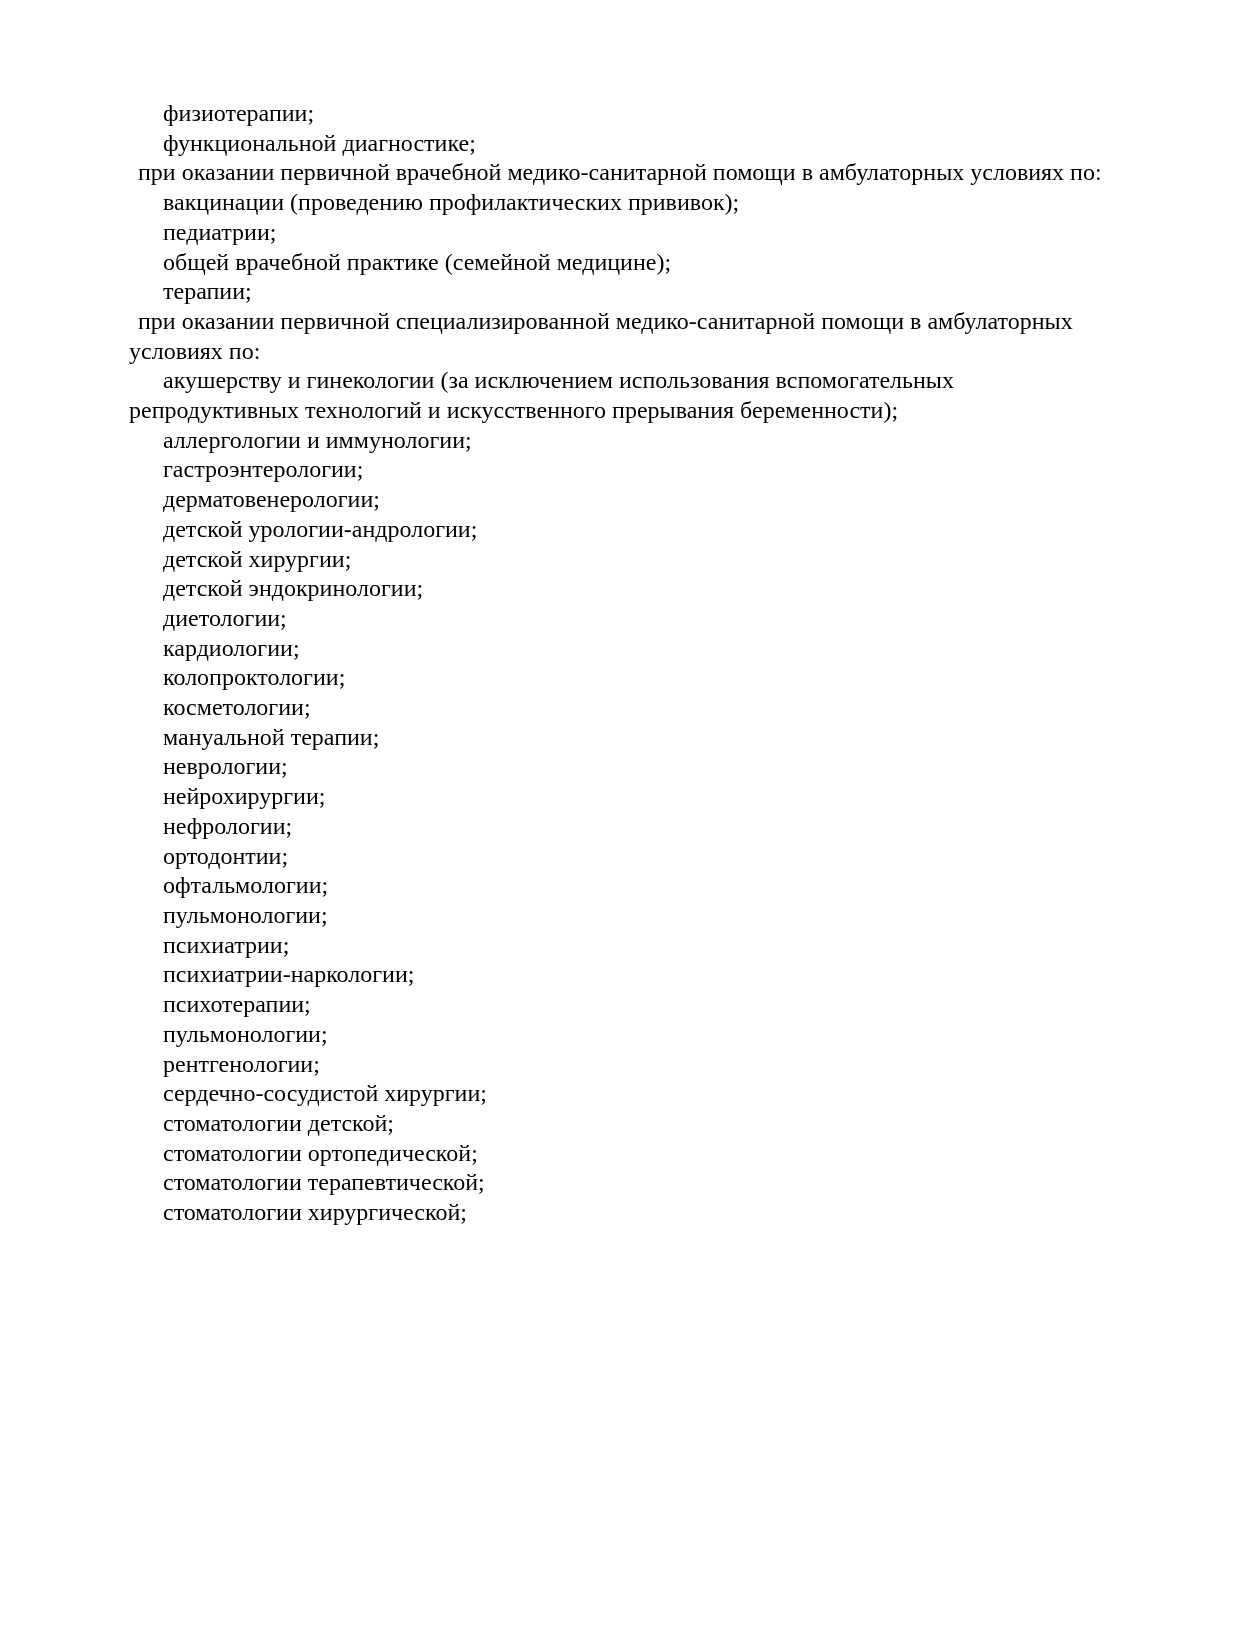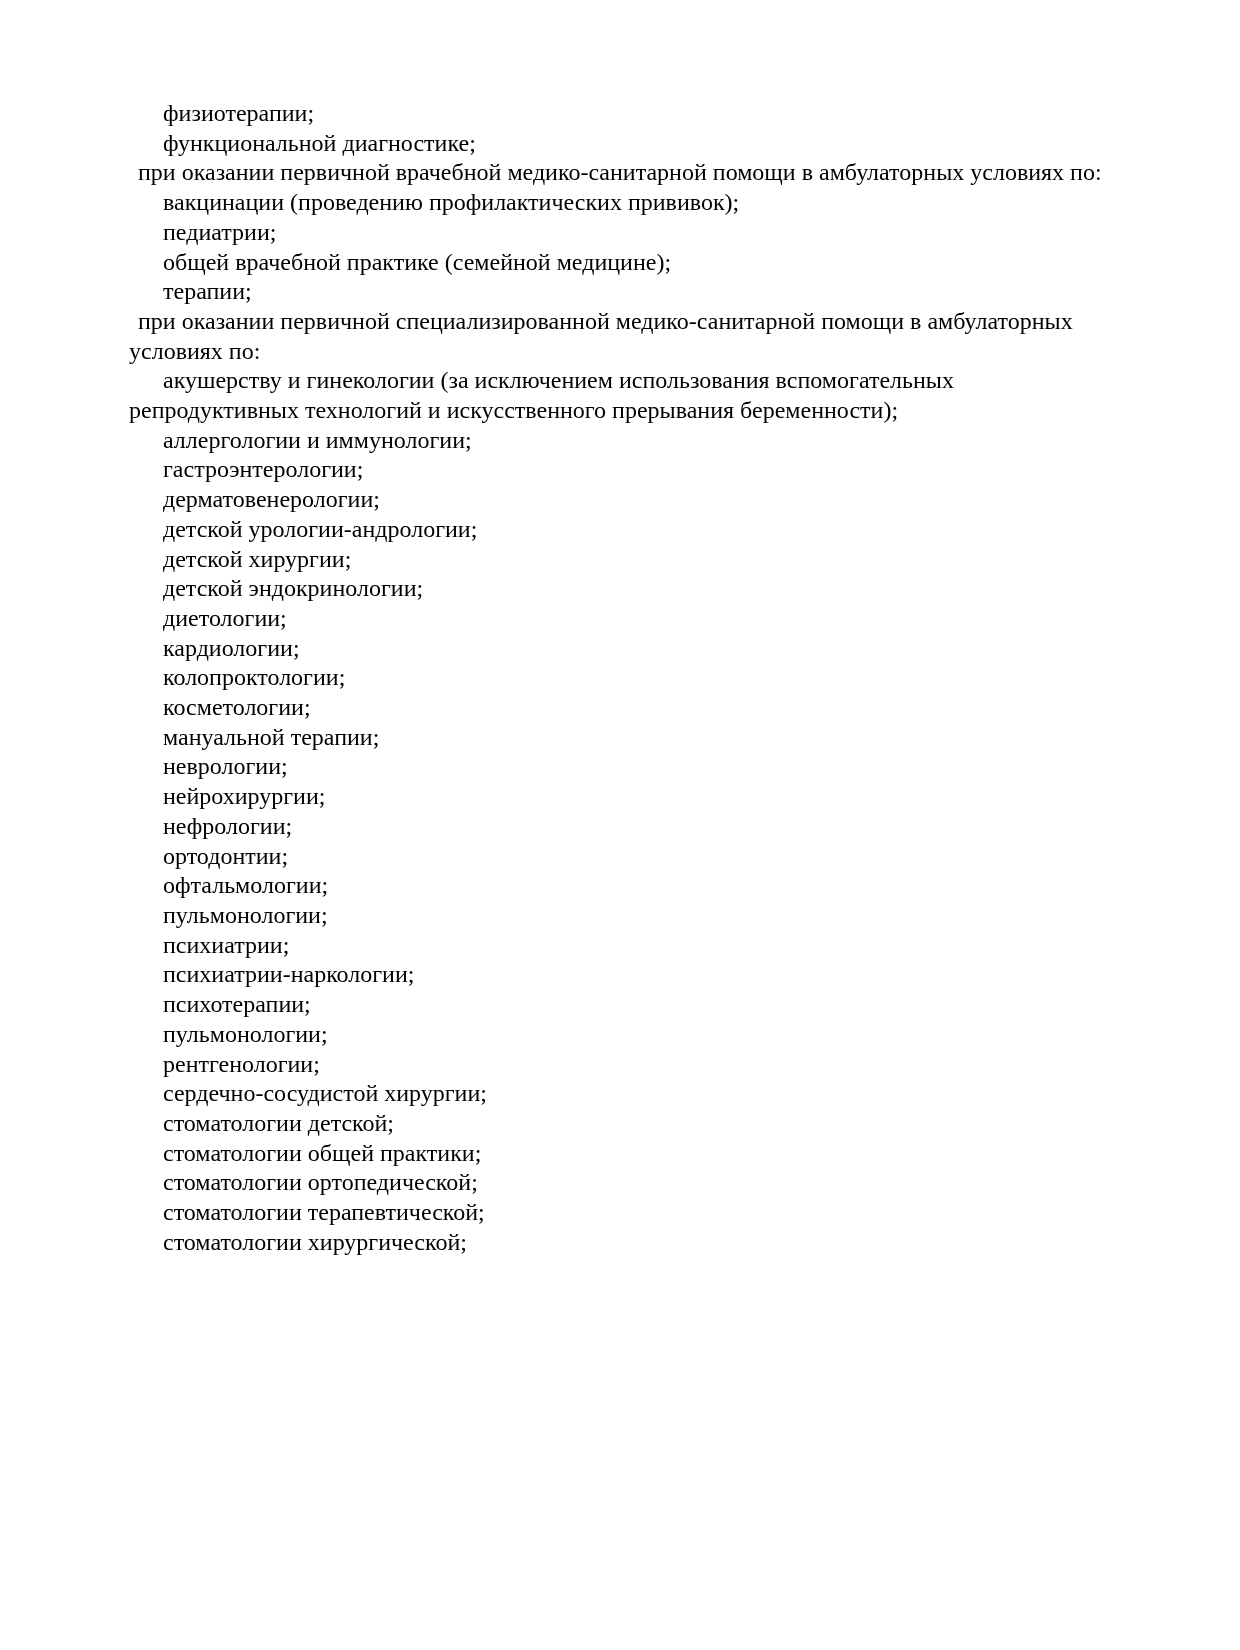--- a/index.html
+++ b/index.html
@@ -68,18 +68,17 @@
       <div class="line item">ортодонтии;</div>
       <div class="line item">офтальмологии;</div>
       <div class="line item">пульмонологии;</div>
       <div class="line item">психиатрии;</div>
       <div class="line item">психиатрии-наркологии;</div>
       <div class="line item">психотерапии;</div>
       <div class="line item">пульмонологии;</div>
       <div class="line item">рентгенологии;</div>
       <div class="line item">сердечно-сосудистой хирургии;</div>
       <div class="line item">стоматологии детской;</div>
-      <div class="line item">стоматологии общей практики;</div>
       <div class="line item">стоматологии ортопедической;</div>
       <div class="line item">стоматологии терапевтической;</div>
       <div class="line item">стоматологии хирургической;</div>
     </div>
 </div>
 
 </body></html>

